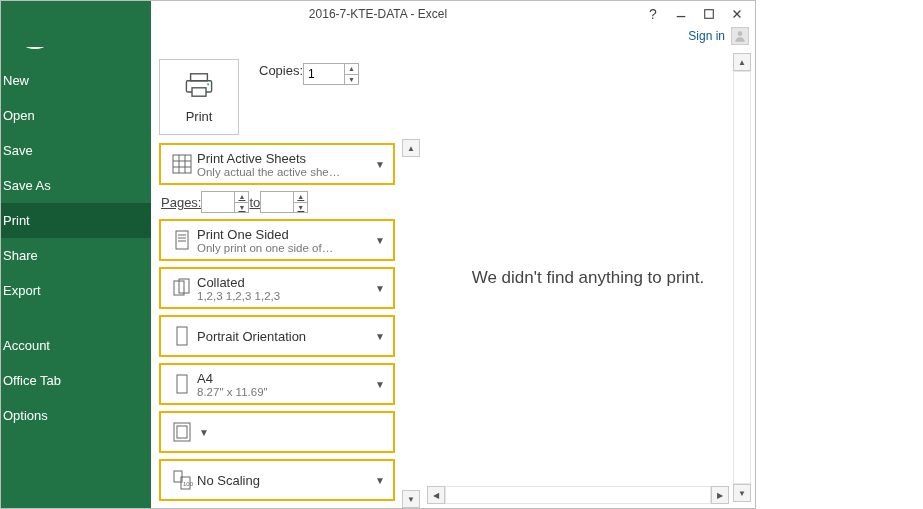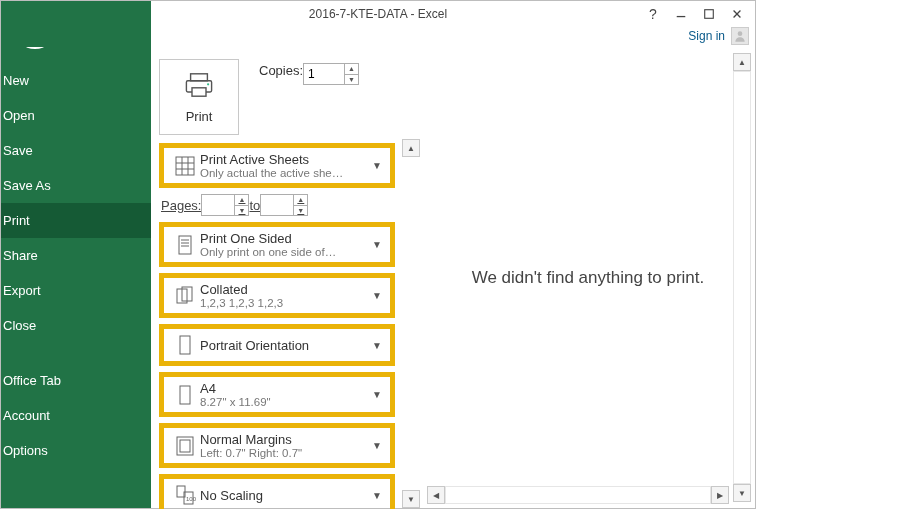--- a/index.html
+++ b/index.html
@@ -35,21 +35,21 @@
   .copies-wrap { display:flex; align-items:flex-start; margin-top:4px;}
   .copies-label { font-size:13px; color:#333;}
   .numbox { display:flex; border:1px solid #adadad; height:22px;}
   .numbox input { border:none; width:40px; padding:0 4px; font-size:12px; outline:none;}
   .spinners { width:14px; display:flex; flex-direction:column; border-left:1px solid #adadad;}
   .spin { flex:1; display:flex; align-items:center; justify-content:center; font-size:7px; cursor:pointer; color:#555;}
   .spin:first-child { border-bottom:1px solid #adadad;}
   .small-numbox .numbox input { width:32px; }
 
   .settings-list { display:flex; flex-direction:column; gap:6px; }
-  .setting-block { border:5px solid #eab308; display:flex; align-items:center; min-height:42px; padding:4px 6px 4px 6px; cursor:pointer; position:relative;}
+  .setting-block { border:2px solid #eab308; display:flex; align-items:center; min-height:42px; padding:4px 6px 4px 6px; cursor:pointer; position:relative;}
   .setting-icon { width:30px; display:flex; align-items:center; justify-content:center;}
   .setting-icon svg { width:24px; height:24px; stroke:#666; fill:none;}
   .setting-text { flex:1; overflow:hidden; }
   .setting-title { font-size:13px; color:#333; white-space:nowrap; overflow:hidden; text-overflow:ellipsis;}
   .setting-sub { font-size:11.5px; color:#777; white-space:nowrap; overflow:hidden; text-overflow:ellipsis;}
   .chev { width:14px; color:#555; font-size:10px; text-align:center;}
   .pages-row { display:flex; align-items:center; gap:0; font-size:13px; color:#444; padding:0 2px;text-decoration:underline;}
   .page-setup { text-align:right; font-size:12.5px; color:#0a5a8a; cursor:pointer; padding:4px 8px 0 0;}
 
   .mid-scroll { position:absolute; right:0; top:92px; bottom:0; width:20px; display:flex; flex-direction:column; align-items:center; }
@@ -110,24 +110,23 @@
             <line x1="7" y1="12" x2="20" y2="12" stroke-width="2"></line>
           </svg>
       </div>
       <div class="nav-item">New</div>
       <div class="nav-item">Open</div>
       <div class="nav-item">Save</div>
       <div class="nav-item">Save As</div>
       <div class="nav-item active">Print</div>
       <div class="nav-item">Share</div>
       <div class="nav-item">Export</div>
-      <div class="nav-item">Close</div>
       <div class="nav-gap"></div>
+      <div class="nav-item">Account</div>
       <div class="nav-item">Office Tab</div>
-      <div class="nav-item">Account</div>
       <div class="nav-item">Options</div>
     </div>
 
     <div class="middle">
       <div class="print-row">
         <div class="print-tile">
           <span>
             <svg viewBox="0 0 48 40">
                 <rect x="12" y="4" width="24" height="10" fill="none" stroke="#555" stroke-width="2"></rect>
                 <rect x="6" y="14" width="36" height="16" rx="2" fill="none" stroke="#555" stroke-width="2"></rect>
@@ -245,24 +244,20 @@
           <div class="chev">▼</div>
         </div>
 
         <div class="setting-block">
           <span class="setting-icon">
             <svg viewBox="0 0 24 24">
                 <rect x="4" y="3" width="16" height="18"></rect>
                 <rect x="7" y="6" width="10" height="12"></rect>
               </svg>
           </span>
-          <div class="setting-text">
-            <div class="setting-title">Normal Margins</div>
-            <div class="setting-sub">Left:  0.7"    Right:  0.7"</div>
-          </div>
           <div class="chev">▼</div>
         </div>
 
         <div class="setting-block">
           <span class="setting-icon">
             <svg viewBox="0 0 24 24">
                 <rect x="4" y="3" width="8" height="11"></rect>
                 <rect x="11" y="9" width="9" height="12"></rect>
                 <text x="13" y="18" font-size="6" fill="#666" stroke="none">100</text>
               </svg>

